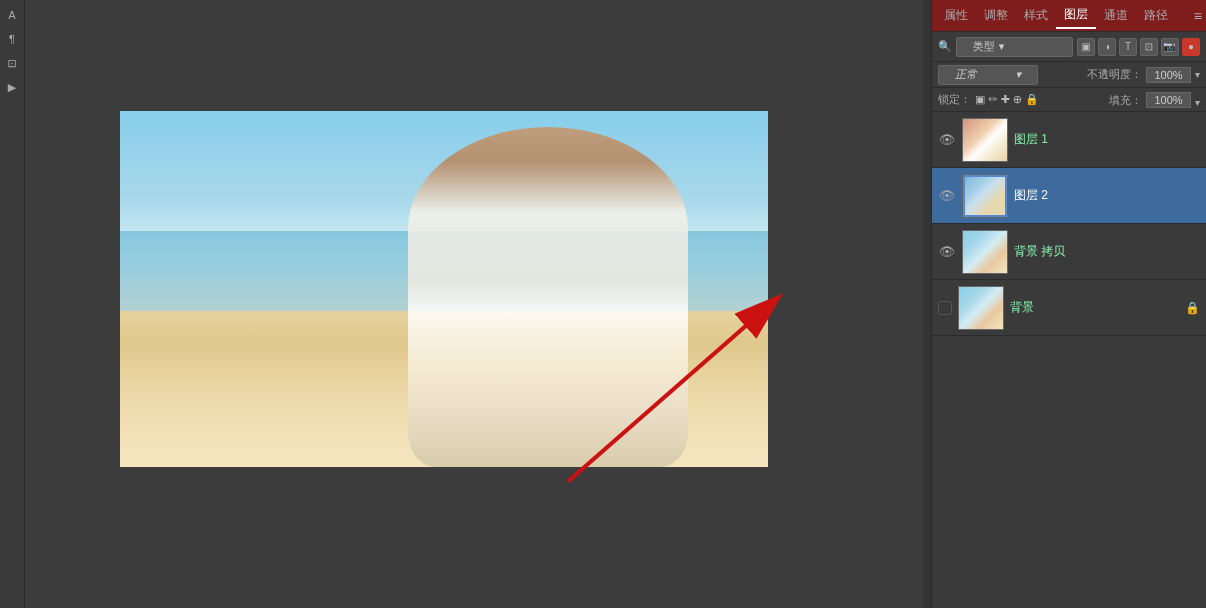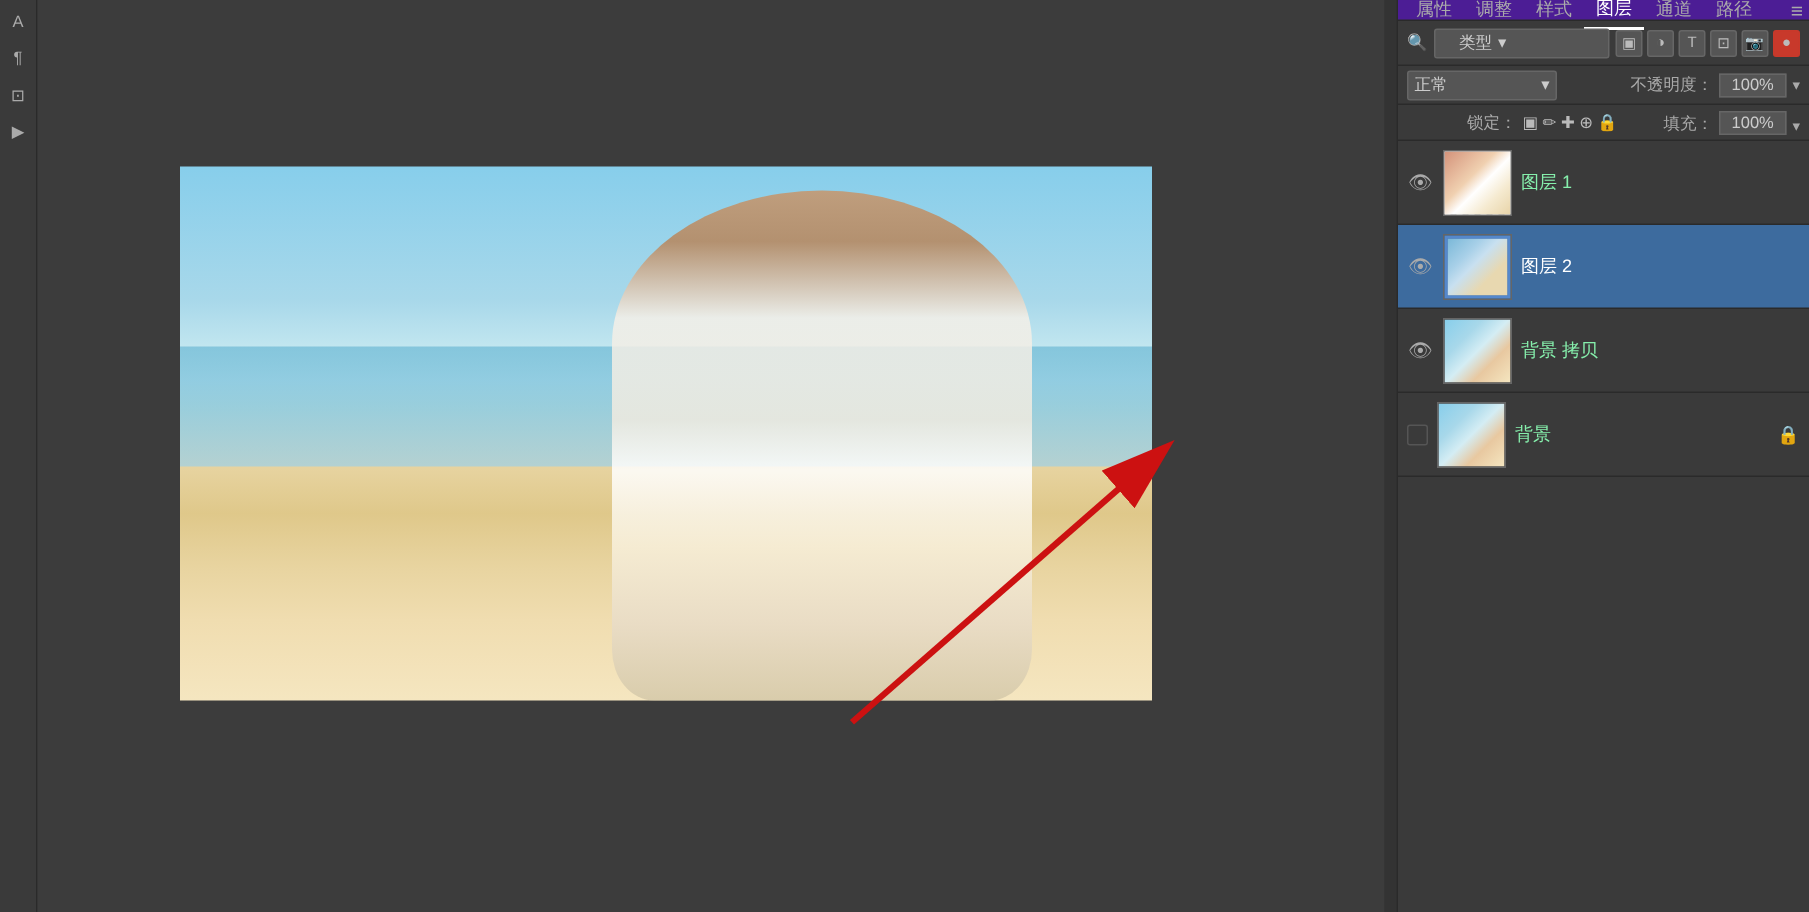--- a/index.html
+++ b/index.html
@@ -111,25 +111,25 @@
       width: 275px;
       background: #3a3a3a;
       display: flex;
       flex-direction: column;
       border-left: 1px solid #2a2a2a;
     }
 
     
     .panel-tabs {
       display: flex;
-      background: #4c1d95;
+      background: #7f1d1d;
       border-bottom: 1px solid #2a2a2a;
       align-items: center;
       padding: 0 4px;
-      height: 14px;
+      height: 32px;
     }
 
     .panel-tab {
       padding: 4px 8px;
       font-size: 12px;
       color: #aaa;
       cursor: pointer;
       white-space: nowrap;
     }
     .panel-tab.active {
@@ -194,28 +194,29 @@
       gap: 6px;
       border-bottom: 1px solid #2a2a2a;
       height: 26px;
     }
 
     .blend-select {
       background: #555;
       border: 1px solid #666;
       color: #ccc;
       font-size: 11px;
-      padding: 2px 4px;
+      padding: 2px 16px;
       height: 20px;
       width: 100px;
       display: flex;
       align-items: center;
       justify-content: space-between;
       border-radius: 2px;
       cursor: pointer;
+      font-style: italic;
     }
 
     .opacity-row {
       display: flex;
       align-items: center;
       gap: 4px;
       margin-left: auto;
     }
 
     .opacity-label {
@@ -239,21 +240,20 @@
       align-items: center;
       padding: 3px 6px;
       gap: 4px;
       border-bottom: 1px solid #2a2a2a;
       height: 24px;
     }
 
     .lock-label {
       font-size: 11px;
       color: #aaa;
-      margin-left: 40px;
     }
 
     .lock-icons {
       display: flex;
       gap: 3px;
     }
 
     .lock-icon {
       font-size: 11px;
       color: #bbb;

